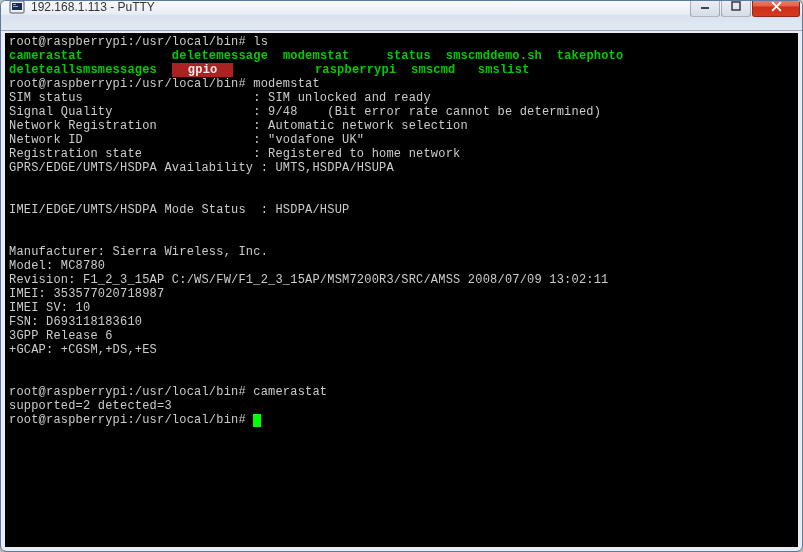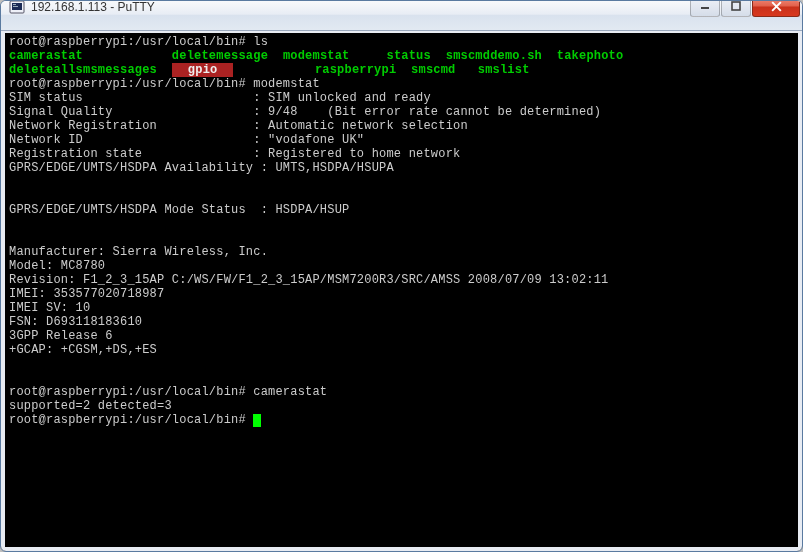--- a/index.html
+++ b/index.html
@@ -131,21 +131,21 @@
 <span class="ls-green">deleteallsmsmessages</span>  <span class="ls-redbg">gpio</span>           <span class="ls-green">raspberrypi</span>  <span class="ls-green">smscmd</span>   <span class="ls-green">smslist</span>
 <span>root@raspberrypi:/usr/local/bin#</span> <span>modemstat</span>
 <span>SIM status                       : SIM unlocked and ready</span>
 <span>Signal Quality                   : 9/48    (Bit error rate cannot be determined)</span>
 <span>Network Registration             : Automatic network selection</span>
 <span>Network ID                       : "vodafone UK"</span>
 <span>Registration state               : Registered to home network</span>
 <span>GPRS/EDGE/UMTS/HSDPA Availability : UMTS,HSDPA/HSUPA</span>
 
 
-<span>GPRS/EDGE/UMTS/HSDPA Mode Status  : HSDPA/HSUP</span>
+<span>IMEI/EDGE/UMTS/HSDPA Mode Status  : HSDPA/HSUP</span>
 
 
 <span>Manufacturer: Sierra Wireless, Inc.</span>
 <span>Model: MC8780</span>
 <span>Revision: F1_2_3_15AP C:/WS/FW/F1_2_3_15AP/MSM7200R3/SRC/AMSS 2008/07/09 13:02:11</span>
 <span>IMEI: 353577020718987</span>
 <span>IMEI SV: 10</span>
 <span>FSN: D693118183610</span>
 <span>3GPP Release 6</span>
 <span>+GCAP: +CGSM,+DS,+ES</span>

